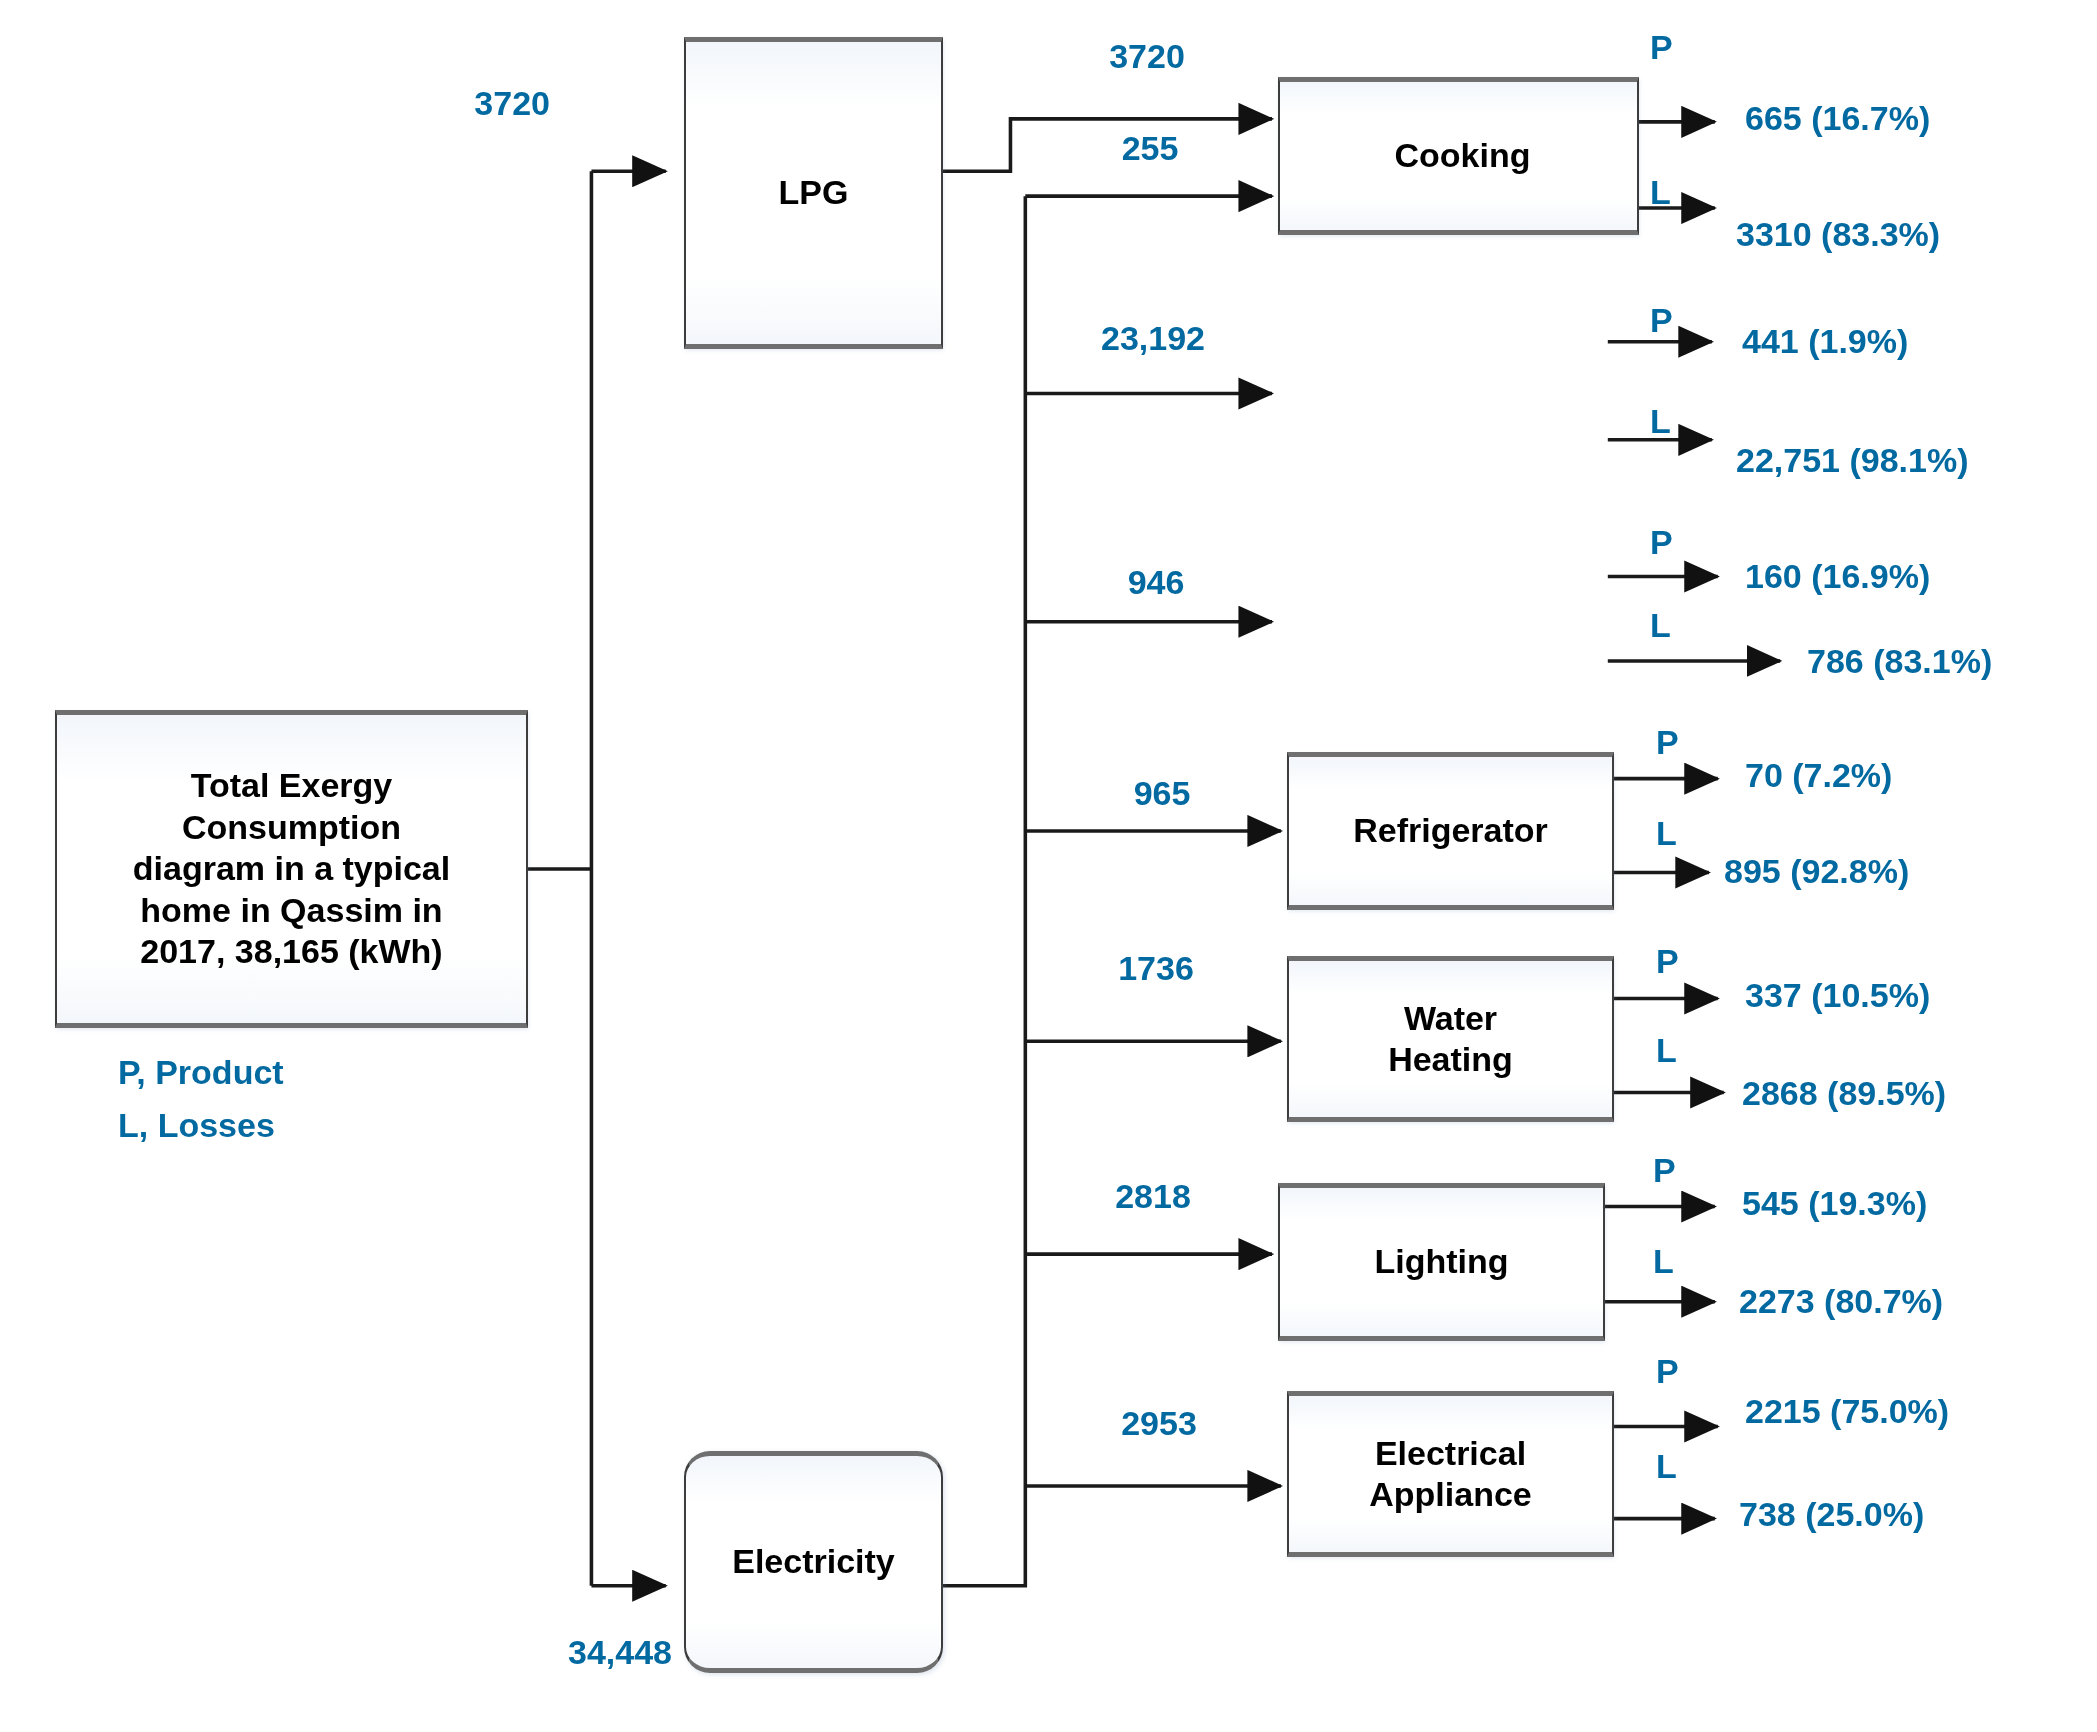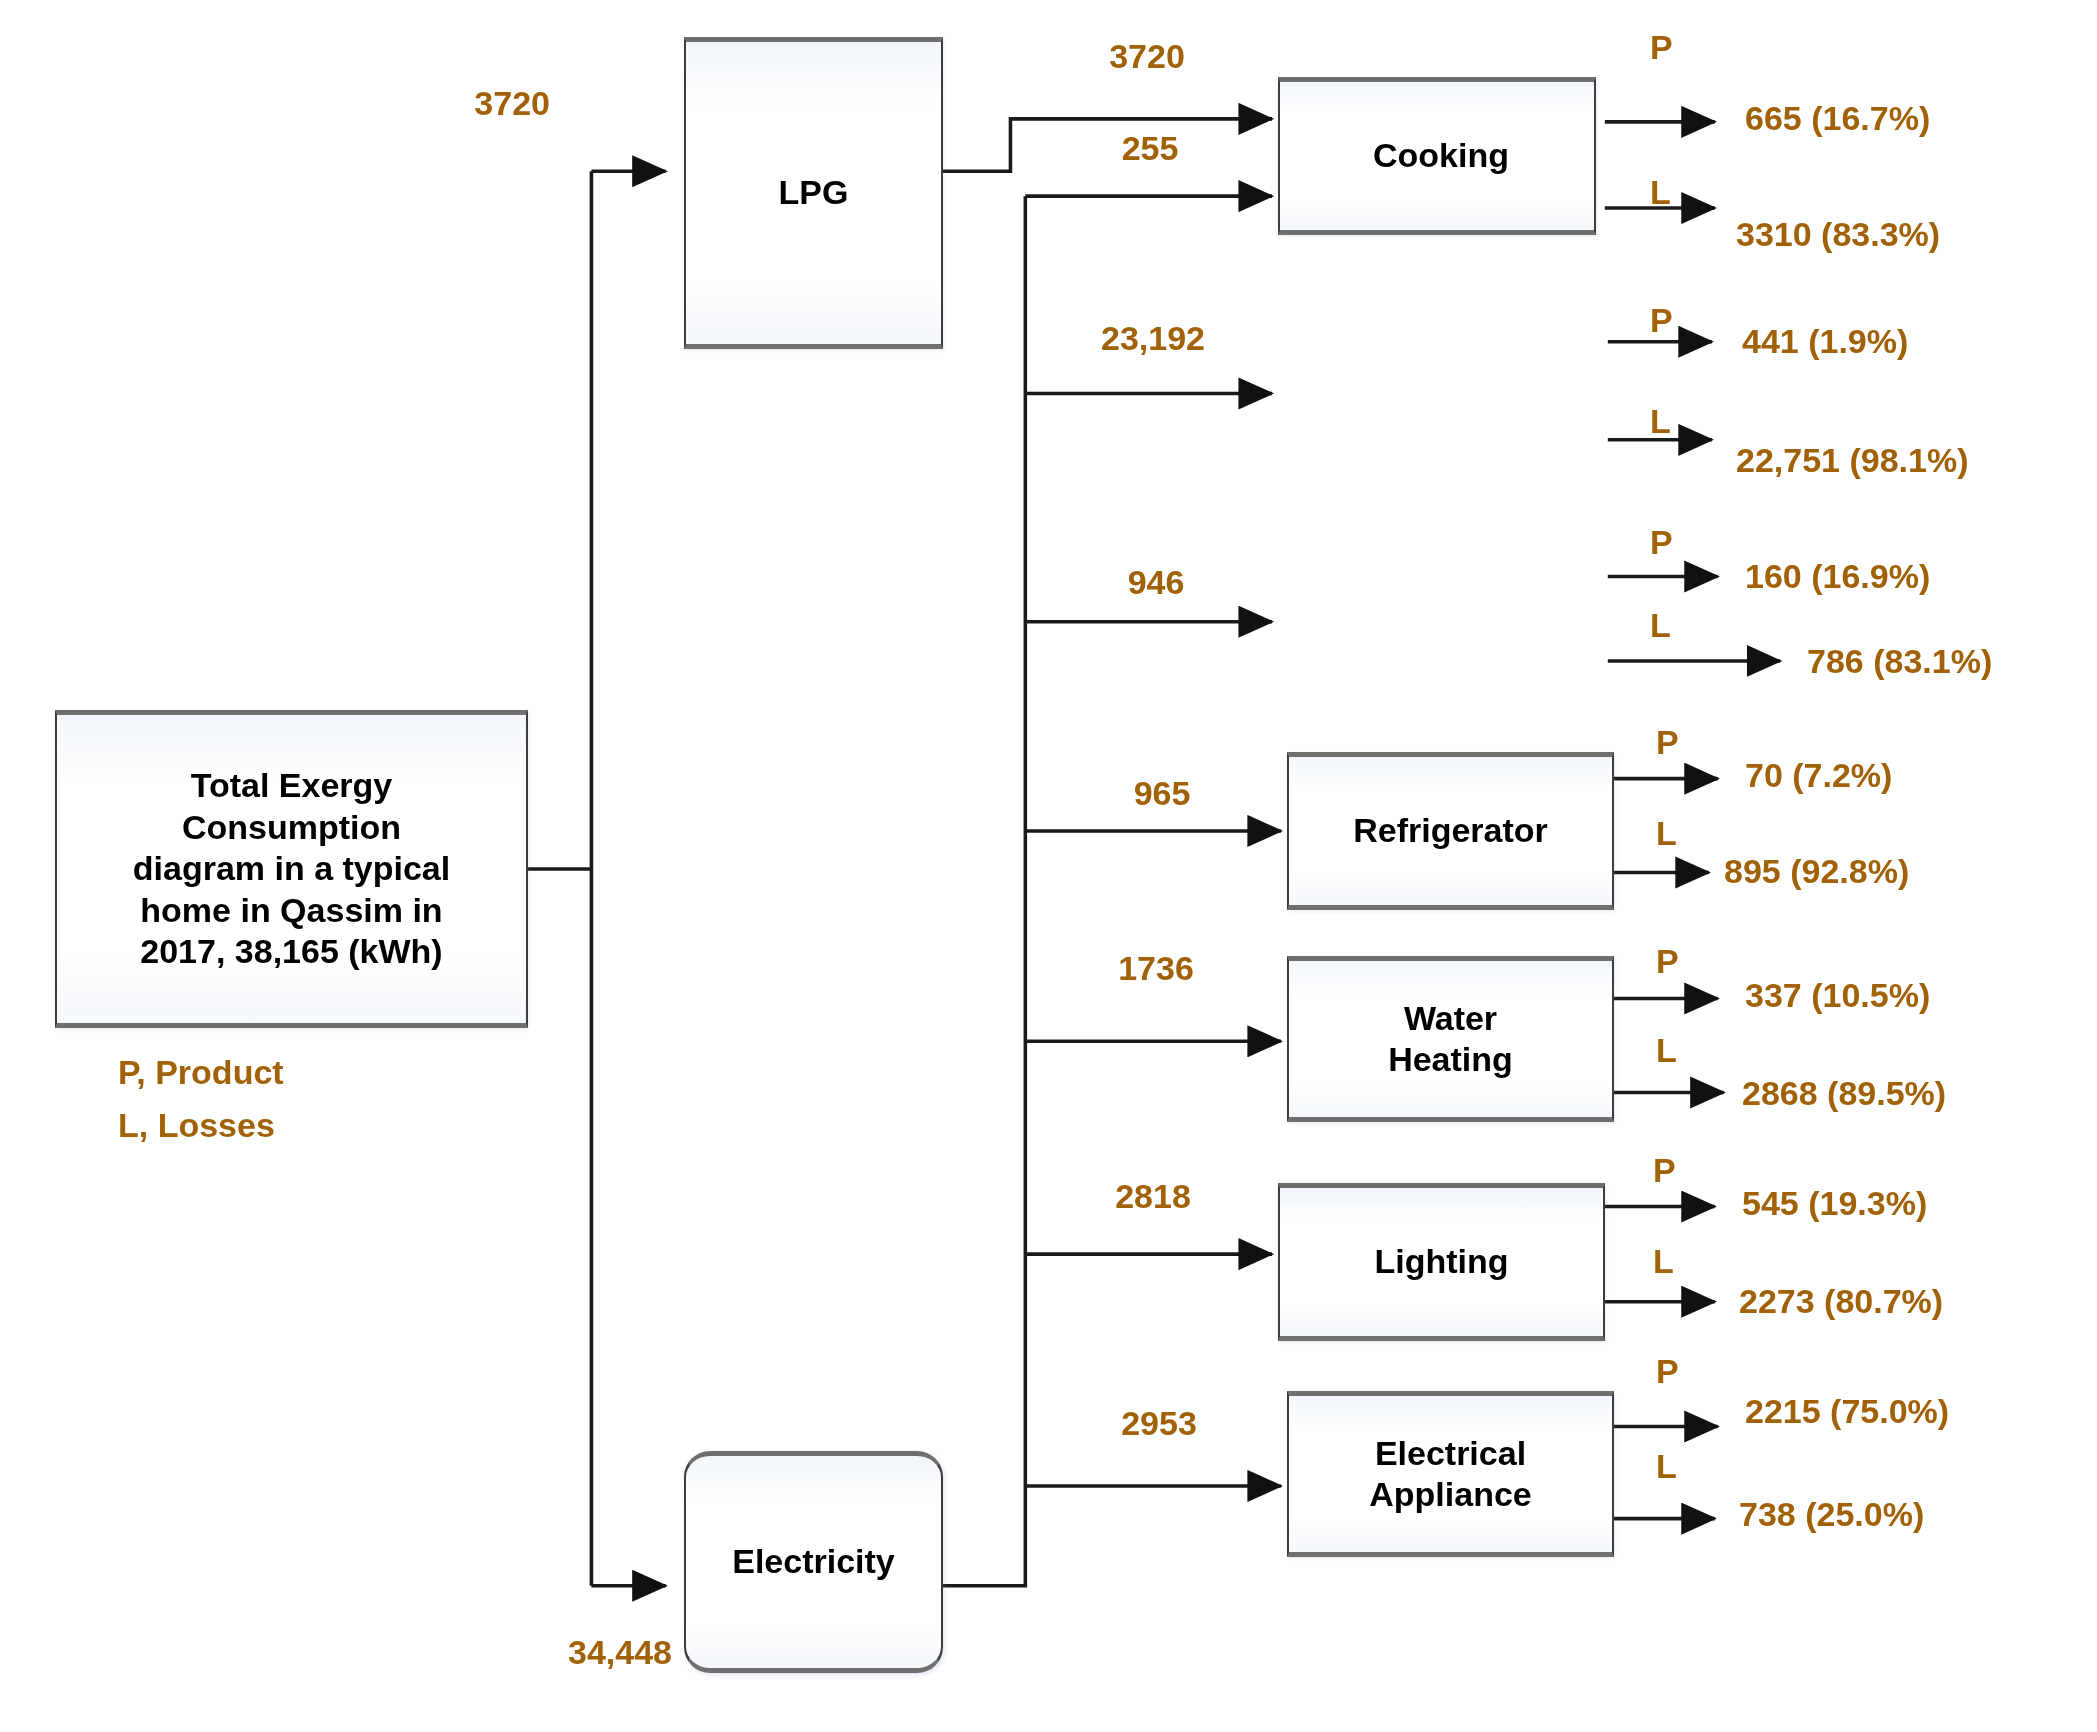--- a/index.html
+++ b/index.html
@@ -22,21 +22,21 @@
     text-align:center;
     font-weight:bold;
     color:#000000;
     line-height:1.22;
     box-shadow:1.2px 1.8px 4.2px rgba(120,150,190,0.22);
   }
   .node span{display:block;padding:0 6px;}
   .lbl{
     position:absolute;
     font-weight:bold;
-    color:#a16207;
+    color:#0369a1;
     white-space:nowrap;
     line-height:1.18;
   }
   .lbl.ctr{transform:translateX(-50%);}
   .flowval{font-size:34px;}
   .outval{font-size:34px;}
   .pl{font-size:34px;font-weight:bold;}
   .legend{font-size:34px;font-weight:bold;line-height:1.55;}
   .srcbox{font-size:34px;}
   .titlebox{font-size:34px;}
@@ -117,21 +117,21 @@
     <span>Electricity</span>
   </div>
 
   <div class="lbl flowval" style="left:550px;top:83px;transform:translateX(-100%);">
     <span>3720</span>
   </div>
   <div class="lbl flowval" style="left:672px;top:1632px;transform:translateX(-100%);">
     <span>34,448</span>
   </div>
 
-  <div class="node" style="left:1278px;top:77px;width:318px;height:158px;font-size:34px;padding-left:8px;">
+  <div class="node" style="left:1278px;top:77px;width:361px;height:158px;font-size:34px;padding-left:8px;">
     <span>
       <span>Cooking</span>
     </span>
   </div>
   <div class="lbl flowval ctr" style="left:1147px;top:36px;">
     <span>3720</span></div>
   <div class="lbl flowval ctr" style="left:1150px;top:128px;">
     <span>255</span></div>
   <div class="lbl pl" style="left:1650px;top:27px;">
     <span>P</span></div>

